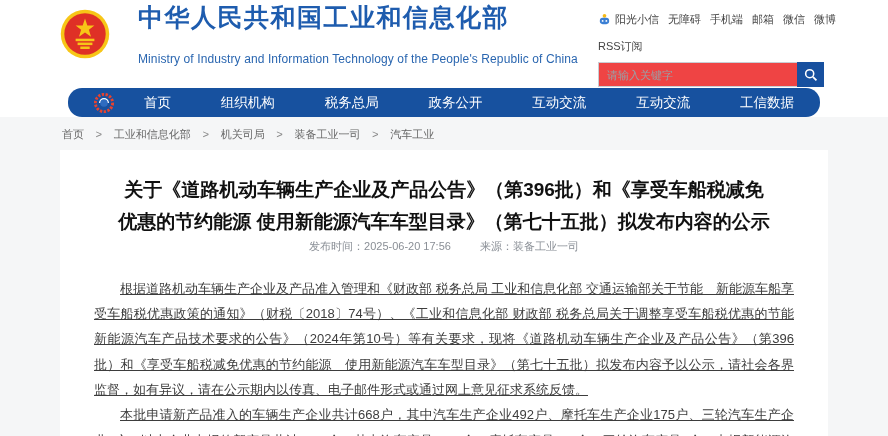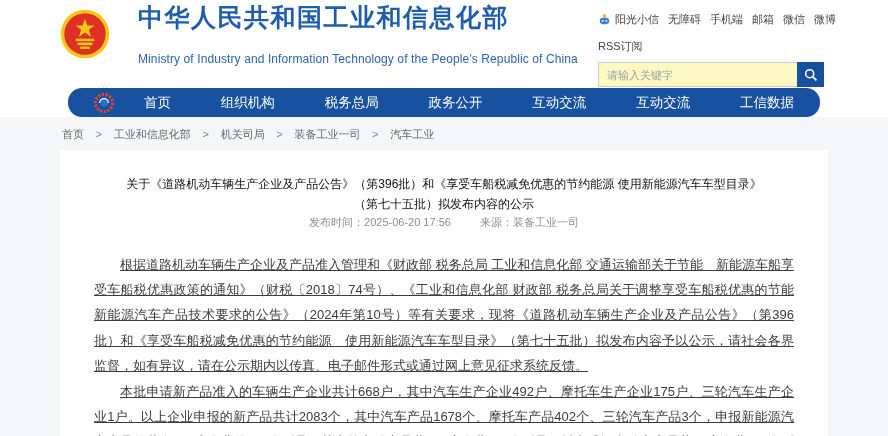--- a/index.html
+++ b/index.html
@@ -23,21 +23,21 @@
     font-size:12px; color:#2a66b0; margin-top:20px; white-space:nowrap; letter-spacing:0.1px;
   }
   .topbar { position:absolute; right:0; top:12px; width:230px; font-size:11px; color:#555; }
   .toplinks { display:flex; align-items:center; flex-wrap:nowrap; }
   .toplinks .tlink { margin-right:9px; white-space:nowrap; cursor:pointer; color:#444; }
   .toplinks .tlink:last-child { margin-right:8px; }
   .mini-bot { width:13px; height:13px; margin-right:4px; flex:0 0 13px; }
   .rss-row { margin-top:12px; color:#444; cursor:pointer; }
   .search-row { margin-top:8px; display:flex; height:25px; width:226px; }
   .search-input {
-    flex:1; border:1px solid #c9cdd3; border-right:none; background:#fef9c3;
+    flex:1; border:1px solid #c9cdd3; border-right:none; background:#ef4444;
     font-size:11px; padding:0 8px; color:#333; outline:none;
     font-family:"Liberation Sans","DejaVu Sans",sans-serif;
   }
   .search-input::placeholder { color:#9aa0a6; }
   .search-btn {
     width:27px; height:25px; background:#17509f; border:none; cursor:pointer;
     display:flex; align-items:center; justify-content:center;
   }
   
   .navwrap { background:#fff; padding:2px 0 0 0; }
@@ -56,21 +56,21 @@
   }
   .crumb { cursor:pointer; }
   .crumb-sep { margin:0 5px; color:#888; }
   
   .card {
     width:768px; margin:0 auto; background:#fff; min-height:300px;
     padding:24px 34px 30px 34px;
   }
   .article-title {
     width:652px; margin:0 auto; text-align:center;
-    font-size:12px; font-weight:normal; color:#111; line-height:1.7;
+    font-size:19px; font-weight:bold; color:#111; line-height:1.7;
     font-family:"Liberation Sans","DejaVu Sans",sans-serif;
   }
   .article-meta {
     text-align:center; font-size:11px; color:#8a8f96; 
   }
   .article-meta .meta-src { margin-left:26px; }
   .article-body { margin-top:22px; }
   .article-body p {
     font-size:13px; line-height:1.95; color:#3d3d3d;
     text-indent:2em; text-align:justify;text-decoration:underline;

